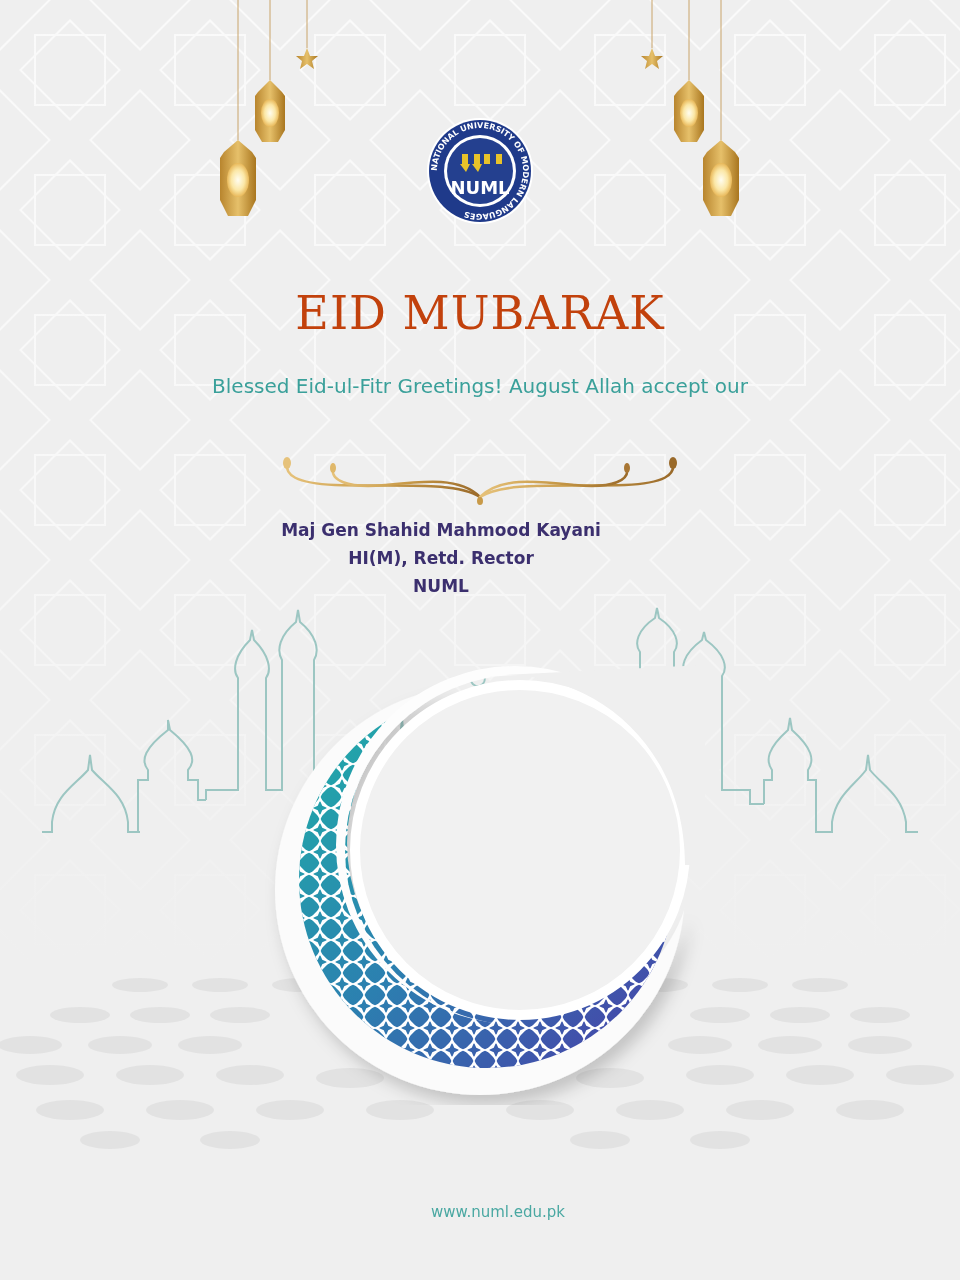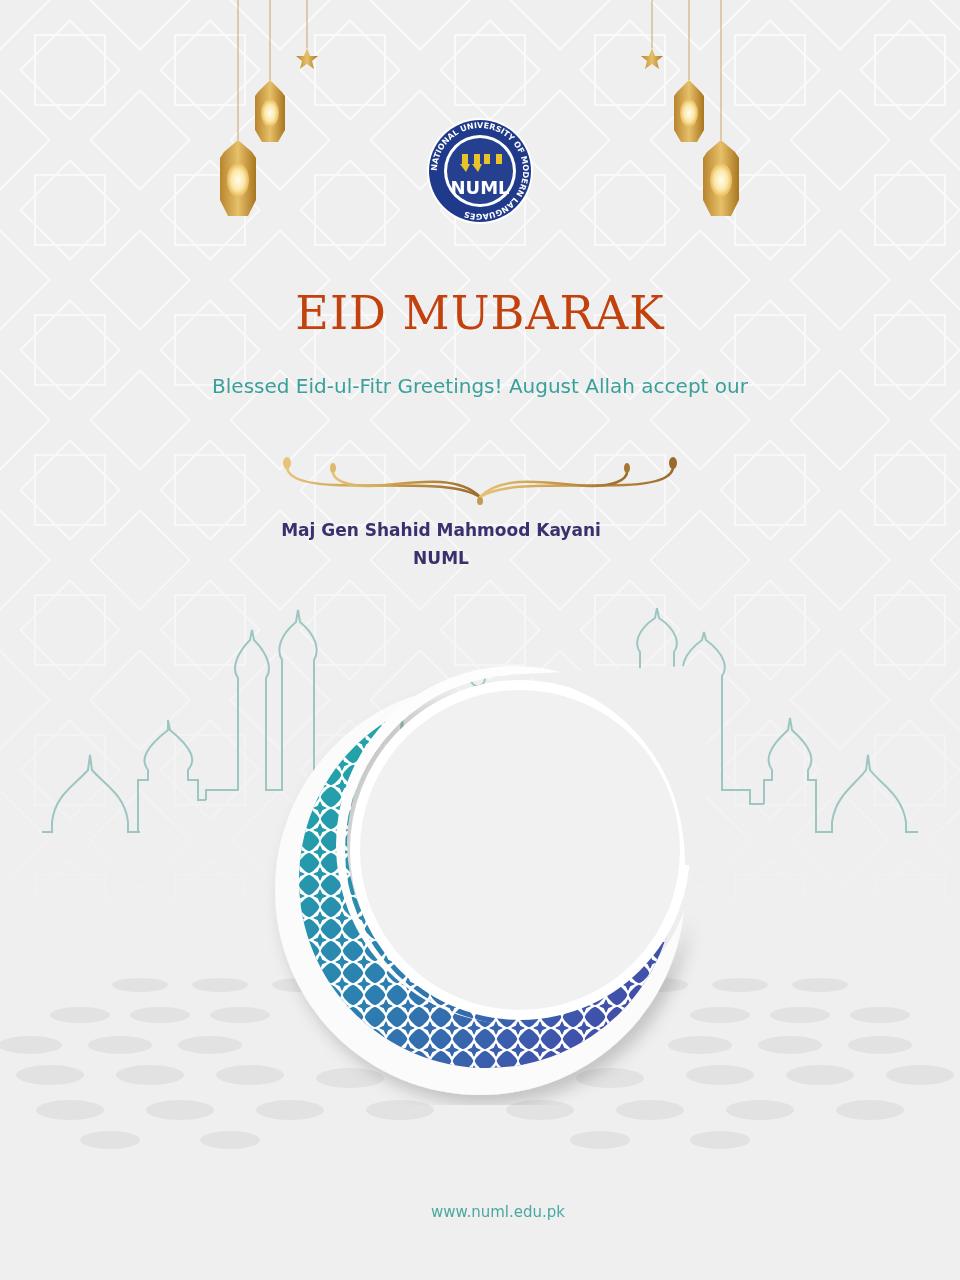--- a/index.html
+++ b/index.html
@@ -193,20 +193,21 @@
   </g>
   <ellipse cx="12" cy="8" rx="4" ry="6" fill="#e6c27a"></ellipse>
   <ellipse cx="58" cy="13" rx="3" ry="5" fill="#e0b86a"></ellipse>
   <ellipse cx="352" cy="13" rx="3" ry="5" fill="#a87634"></ellipse>
   <ellipse cx="398" cy="8" rx="4" ry="6" fill="#9a6a2a"></ellipse>
   <ellipse cx="205" cy="46" rx="3" ry="4" fill="#c89a48"></ellipse>
 </svg>
 
 <div class="signature">
   <div>Maj Gen Shahid Mahmood Kayani</div>
+  <div>HI(M), Retd. Rector</div>
   <div>NUML</div>
 </div>
 
 <svg class="skyline" viewBox="0 0 960 240">
   <g fill="none" stroke="#9cc6c2" stroke-width="2">
 
     <path d="M 42,232 L 52,232 L 52,222 C 55,195 75,185 88,170 L 90,155 L 92,170 C 105,185 125,195 128,222 L 128,232 L 140,232"></path>
 
     <path d="M 128,232 L 138,232 L 138,180 L 148,180 L 148,170 C 140,160 145,148 168,130 L 168,120 L 170,130 C 192,148 197,160 188,170 L 188,180 L 198,180 L 198,200 L 206,200"></path>
 

